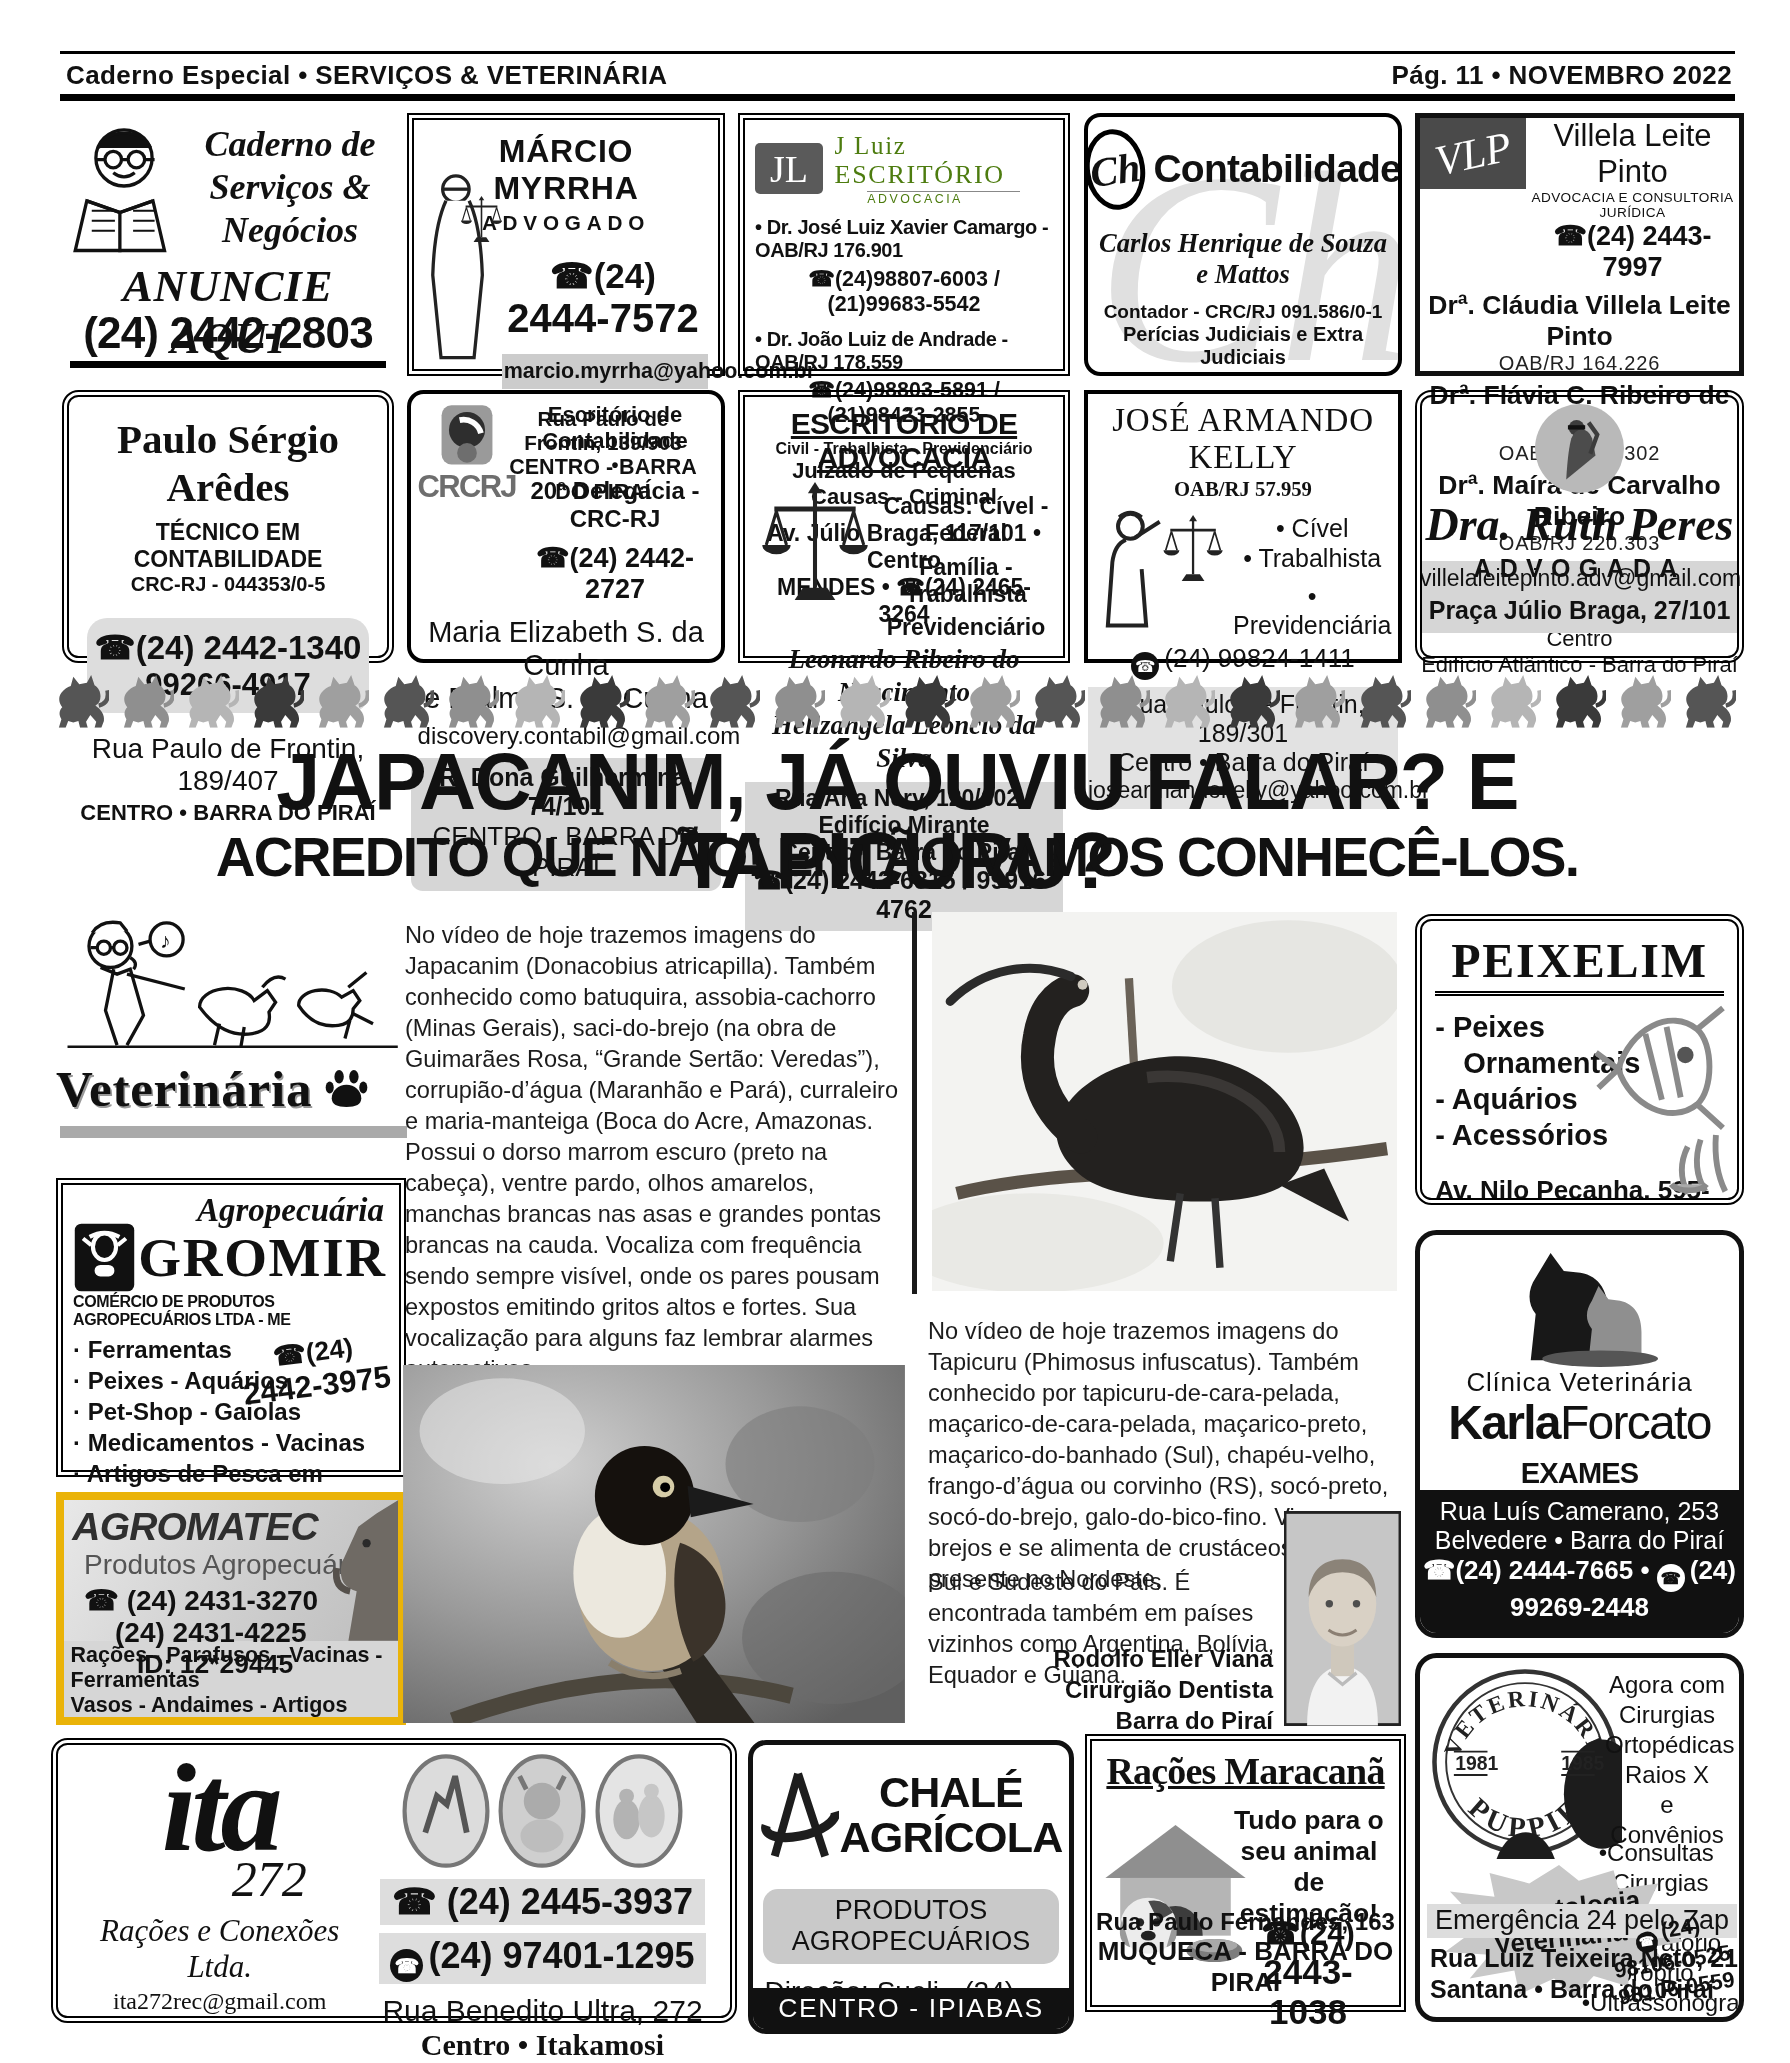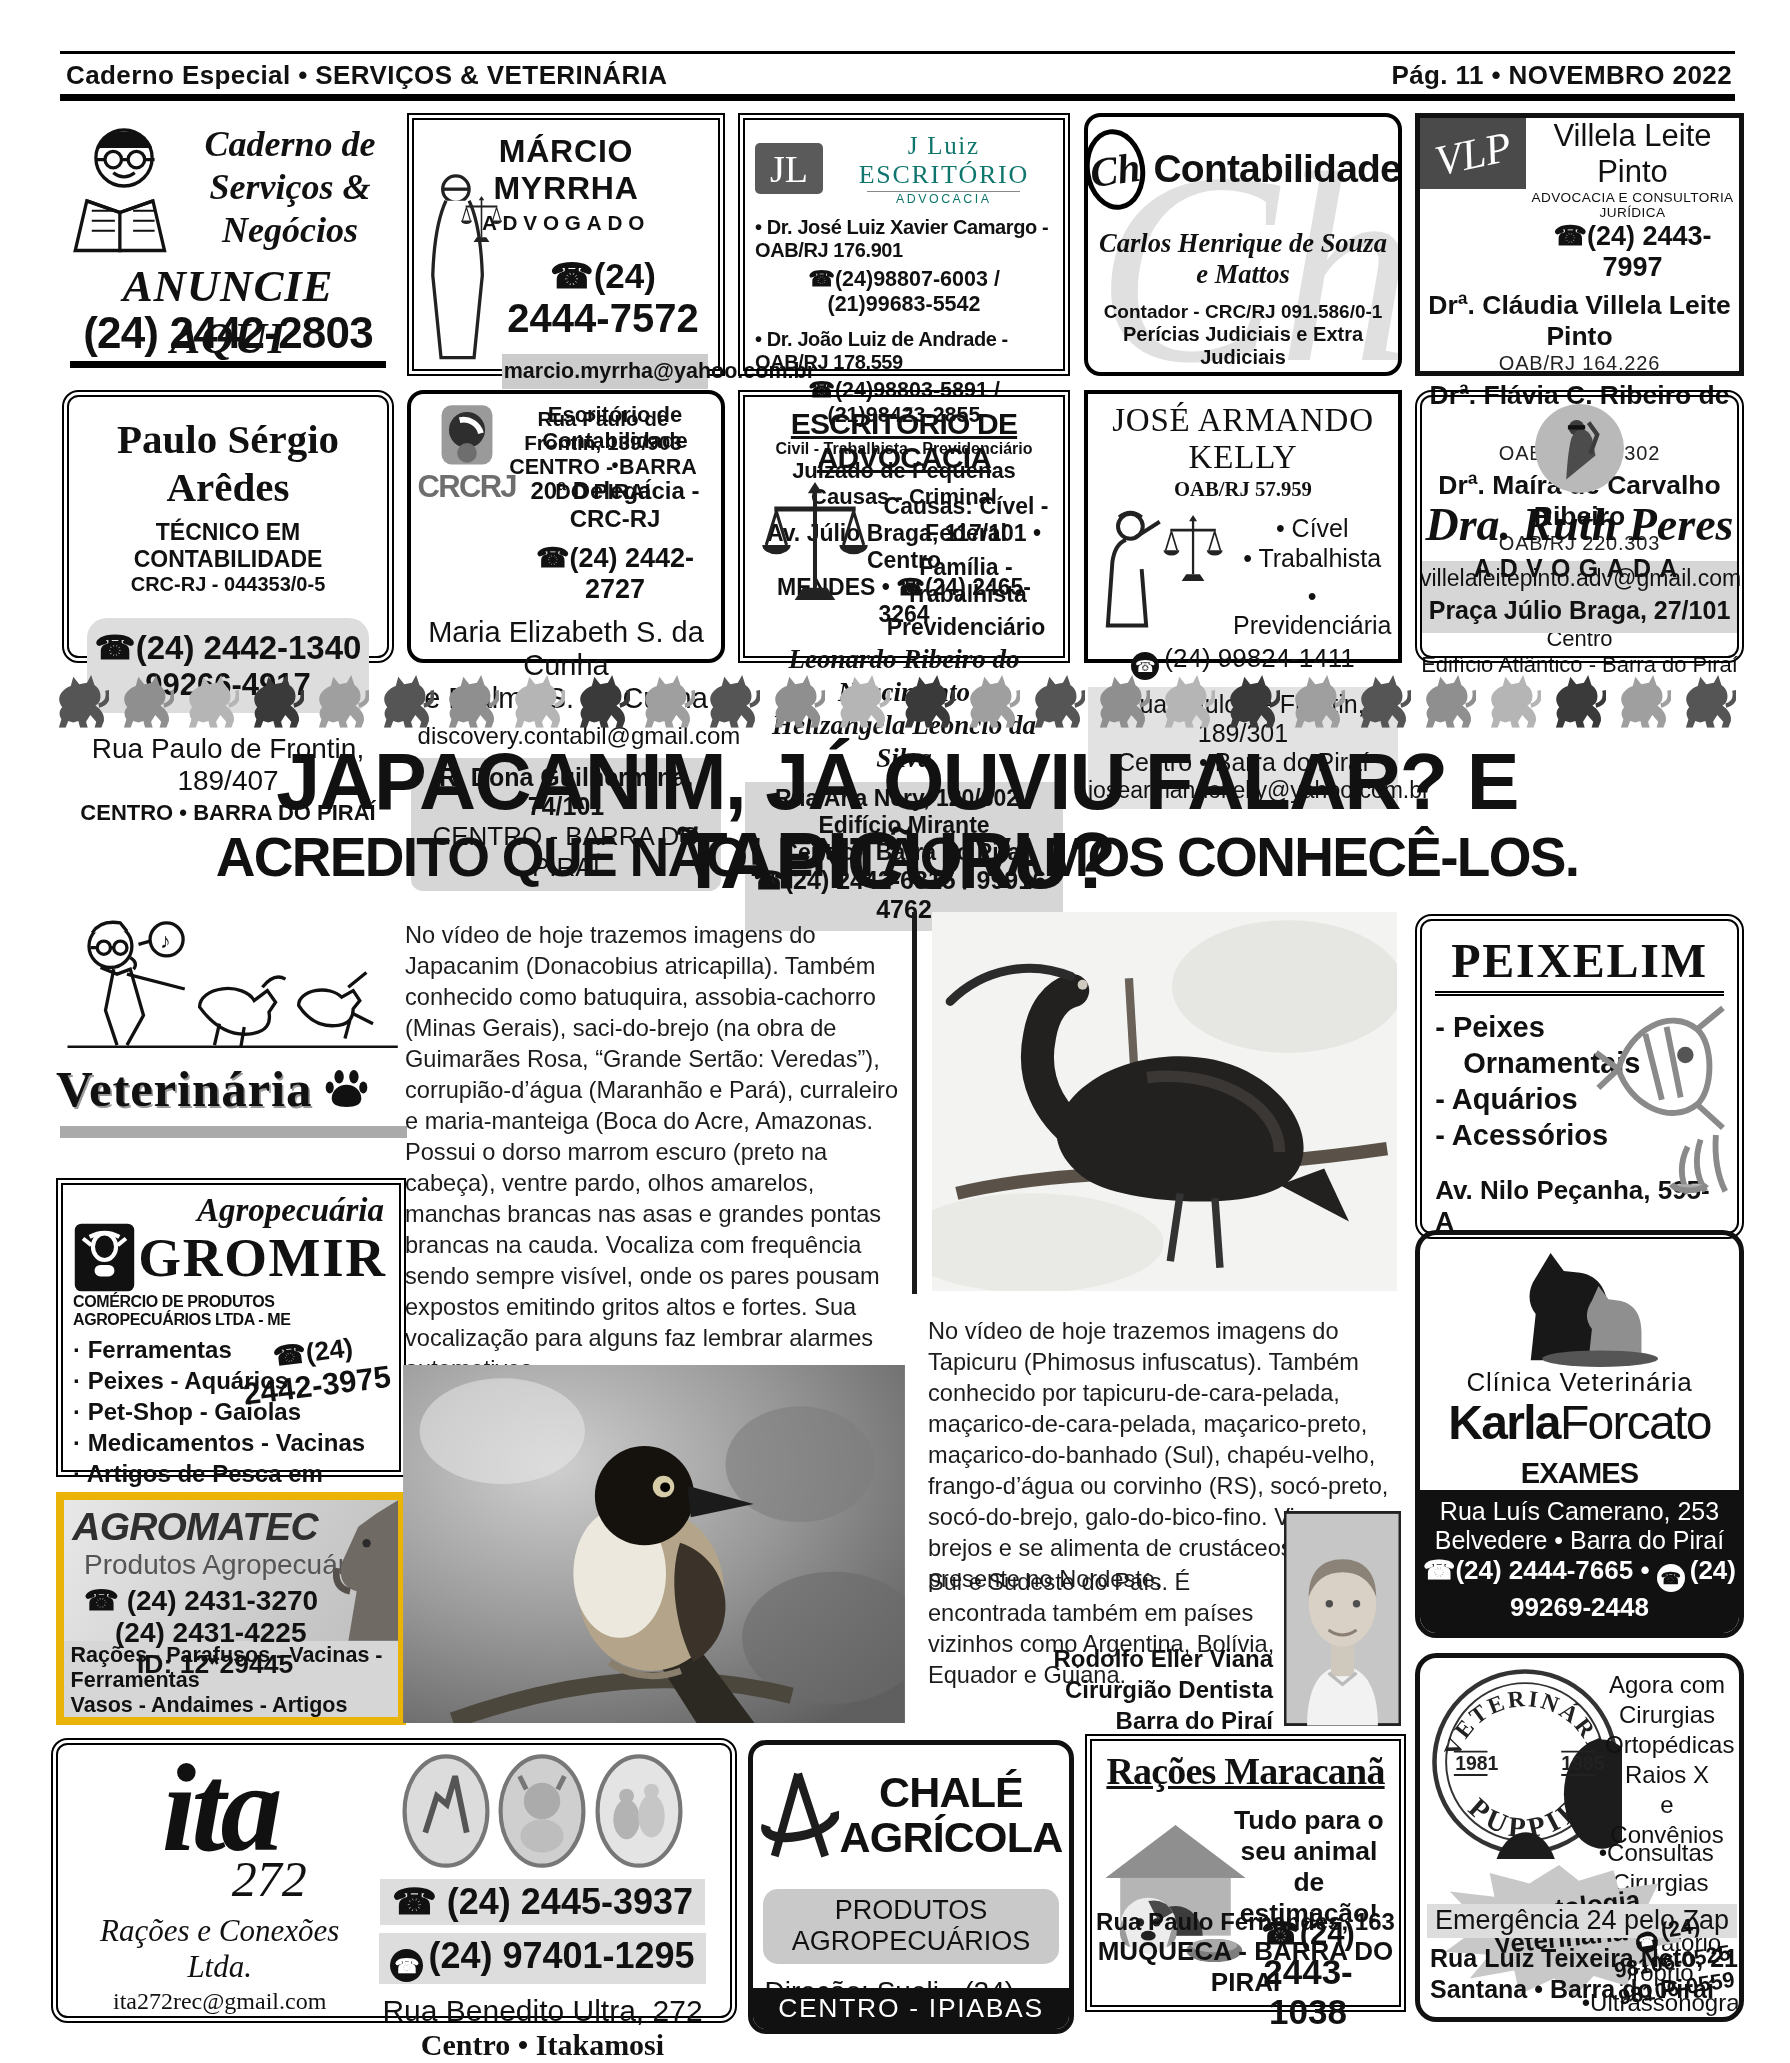--- a/index.html
+++ b/index.html
@@ -113,21 +113,21 @@
     <div class="tc" style="background:#ccc;font-size:21.5px;font-weight:bold;margin:13.2px 0 0 78px;padding:5px 1.7px">marcio.myrrha@yahoo.com.br</div>
     <div class="tc b" style="font-size:20.7px;margin:18px 0 0 74px">Rua Paulo de Frontin, 139/903</div>
     <div class="tc b" style="font-size:21.5px;margin-left:74px">CENTRO - BARRA DO PIRAÍ</div>
   </div>
 
   <div class="abs bd adpad" style="left:738px;top:113px;width:332px;height:263px">
     <div style="display:flex;align-items:center;gap:11.6px">
       <div style="width:68px;height:51px;background:#5a5a5a;border-radius:5px;color:#fff;display:flex;align-items:center;justify-content:center">
         <span class="serif" style="font-size:38px">JL</span>
       </div>
-      <div style="flex:1;text-align:center;color:#0f766e">
+      <div style="flex:1;color:#4d7c0f">
         <div class="serif" style="font-size:25px;letter-spacing:1.7px">J Luiz</div>
         <div class="serif" style="font-size:26px;letter-spacing:1.7px">ESCRITÓRIO</div>
         <div style="font-size:12.4px;letter-spacing:2.5px;border-top:1.7px solid #888;width:70%;margin:1.7px auto 0">ADVOCACIA</div>
       </div>
     </div>
     <div class="b" style="font-size:20px;margin-top:10px;letter-spacing:-0.4px">• Dr. José Luiz Xavier Camargo - OAB/RJ 176.901</div>
     <div class="b tc" style="font-size:21.5px;margin-top:3.3px">☎(24)98807-6003  /  (21)99683-5542</div>
     <div class="b" style="font-size:20px;margin-top:11.6px;letter-spacing:-0.4px">• Dr. João Luiz de Andrade - OAB/RJ 178.559</div>
     <div class="b tc" style="font-size:21.5px;margin-top:3.3px">☎(24)98803-5891  /  (21)98423-2855</div>
     <div class="b tc" style="font-size:16px;margin-top:12px">Civil - Trabalhista - Previdenciário</div>
@@ -556,21 +556,21 @@
     <path d="M28 260c0-52 20-72 43-72s43 20 43 72z" fill="#f2f2f2"></path>
     <rect x="57" y="158" width="28" height="42" fill="#cfc8bc"></rect>
     <ellipse cx="71" cy="112" rx="41" ry="52" fill="#d9d1c5"></ellipse>
     <path d="M30 104c0-30 15-46 41-46s41 16 41 46c-7-20-21-30-41-30s-34 10-41 30z" fill="#8b8378"></path>
     <circle cx="55" cy="112" r="4.5" fill="#4e4e4e"></circle>
       <circle cx="88" cy="112" r="4.5" fill="#4e4e4e"></circle>
     <path d="M54 144q17 12 34 0" stroke="#8b7f73" stroke-width="3.5" fill="none"></path>
     <path d="M54 196l17 14 17-14" fill="none" stroke="#bbb" stroke-width="4"></path>
   </svg>
 
-  <div class="abs bd rd" style="left:1415px;top:914px;width:329px;height:325px;box-sizing:border-box;padding:11.6px 13.2px;overflow:hidden">
+  <div class="abs bd rd" style="left:1415px;top:914px;width:329px;height:291px;box-sizing:border-box;padding:11.6px 13.2px;overflow:hidden">
     <div class="tc serif" style="font-weight:900;font-size:48px;letter-spacing:1.7px;border-bottom:5px double #000;padding-bottom:3.3px">PEIXELIM</div>
     <svg class="abs" style="right:6.6px;top:74px" width="141" height="207" viewBox="0 0 120 170">
       <g stroke="#8a8a8a" stroke-width="5" fill="none">
         <path d="M25 60C35 25 70 8 92 26c14 12 14 52 0 64-22 18-57 1-67-30z"></path>
         <path d="M92 26l22-18M92 90l22 20M25 60L6 46M25 60L8 76"></path>
         <path d="M48 30l14 56M66 24l12 60"></path>
         <path d="M95 120q-8 24 4 44M108 116q-2 28 8 48M84 126q-10 20 0 40"></path>
         <path d="M70 158a16 8 0 0 0 30 0" fill="#aaa"></path>
       </g>
       <circle cx="82" cy="48" r="7" fill="#555"></circle>

